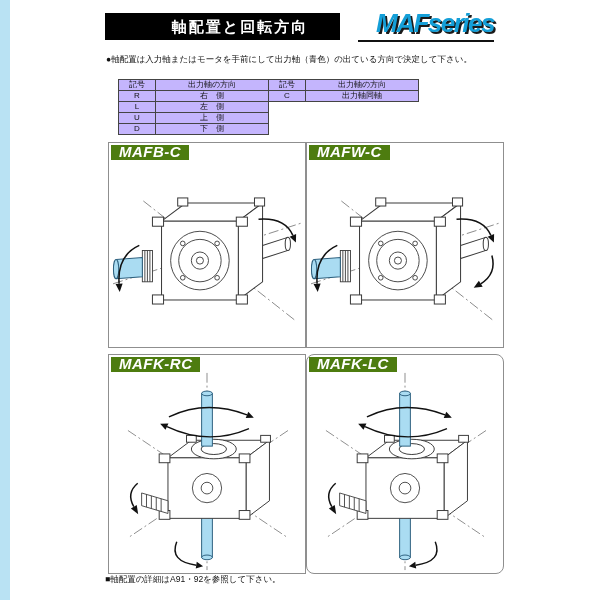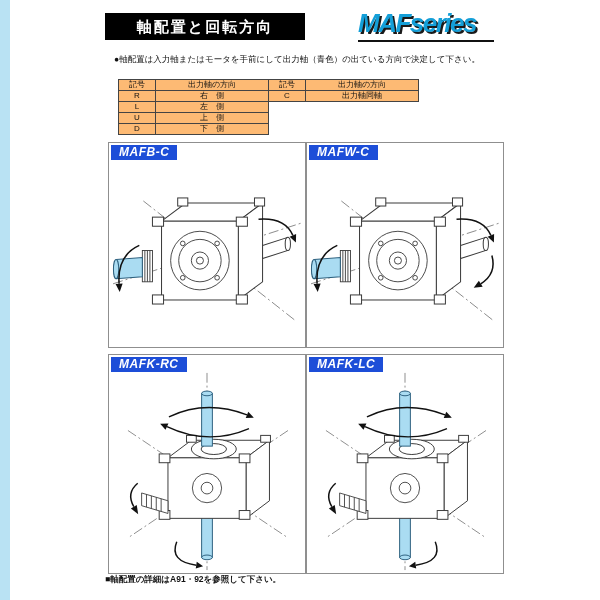--- a/index.html
+++ b/index.html
@@ -3,51 +3,51 @@
 <meta charset="utf-8">
 <style>
   html,body{margin:0;padding:0;background:#fff;}
   .sheet{
     position:relative;width:600px;height:600px;background:#ffffff;overflow:hidden;
     font-family:"Liberation Sans","DejaVu Sans",sans-serif;color:#111;
   }
   .stripe{position:absolute;left:0;top:0;width:10px;height:600px;background:#b9e2f3;}
   .title-bar{
     position:absolute;left:105px;top:13px;width:200px;height:27px;background:#000;
-    color:#fff;font-weight:bold;font-size:15px;line-height:27px;text-align:center;letter-spacing:2px;
+    color:#fff;font-weight:bold;font-size:15px;line-height:27px;text-align:center;letter-spacing:2px;padding-left:35px;
   }
   .brand{
     position:absolute;left:358px;top:7px;width:136px;height:33px;line-height:33px;
     font-size:26px;font-style:italic;font-weight:bold;color:#149fd8;
     letter-spacing:-1.5px;text-shadow:2px 2px 0 #1a1a1a;border-bottom:2px solid #111;
-    text-align:left;white-space:nowrap;
+    text-align:right;white-space:nowrap;
   }
   .intro{position:absolute;left:106px;top:54px;font-size:8.5px;line-height:11px;}
-  .intro div{white-space:nowrap;margin-left:8px;}
+  .intro div{white-space:nowrap;}
   .tables{position:absolute;left:118px;top:79px;display:flex;align-items:flex-start;}
   .tables table{border-collapse:collapse;}
   .tables th,.tables td{
     border:1px solid #444;font-size:8px;font-weight:normal;text-align:center;
-    padding:0;height:10px;line-height:10px;background:#fdba74;
+    padding:0;height:10px;line-height:10px;background:#c4b5fd;
   }
   .col-sym{width:36px;}
   .col-dir{width:112px;margin-top:8px;}
   .t-right{margin-left:-1px;}
   .panel{position:absolute;border:1px solid #8f8f8f;background:#fff;}
   .panel-label{
-    position:absolute;top:2px;left:2px;background:#1d4ed8;color:#fff;z-index:2;
-    font-style:italic;font-weight:bold;font-size:12px;line-height:12px;padding:1px 8px 2px;letter-spacing:.5px;
+    position:absolute;top:2px;left:2px;background:#4d7c0f;color:#fff;z-index:2;
+    font-style:italic;font-weight:bold;font-size:15px;line-height:12px;padding:1px 8px 2px;letter-spacing:.5px;
   }
   .panel svg{position:absolute;left:0;top:15px;width:100%;height:calc(100% - 15px);}
   .p1{left:108px;top:142px;width:196px;height:204px;}
   .p2{left:306px;top:142px;width:196px;height:204px;}
   .p3{left:108px;top:354px;width:196px;height:218px;}
-  .p4{left:306px;top:354px;width:196px;height:218px;}
+  .p4{left:306px;top:354px;width:196px;height:218px;border-radius:8px;}
   .footer{position:absolute;left:105px;top:574px;font-size:8.5px;line-height:11px;}
-  .footer div{white-space:nowrap;font-weight:bold;}
+  .footer div{white-space:nowrap;}
 </style>
 </head>
 <body>
 
 <div class="sheet">
   <div class="stripe"></div>
 
   <div class="title-bar">軸配置と回転方向</div>
   <div class="brand">MAFseries</div>
 

